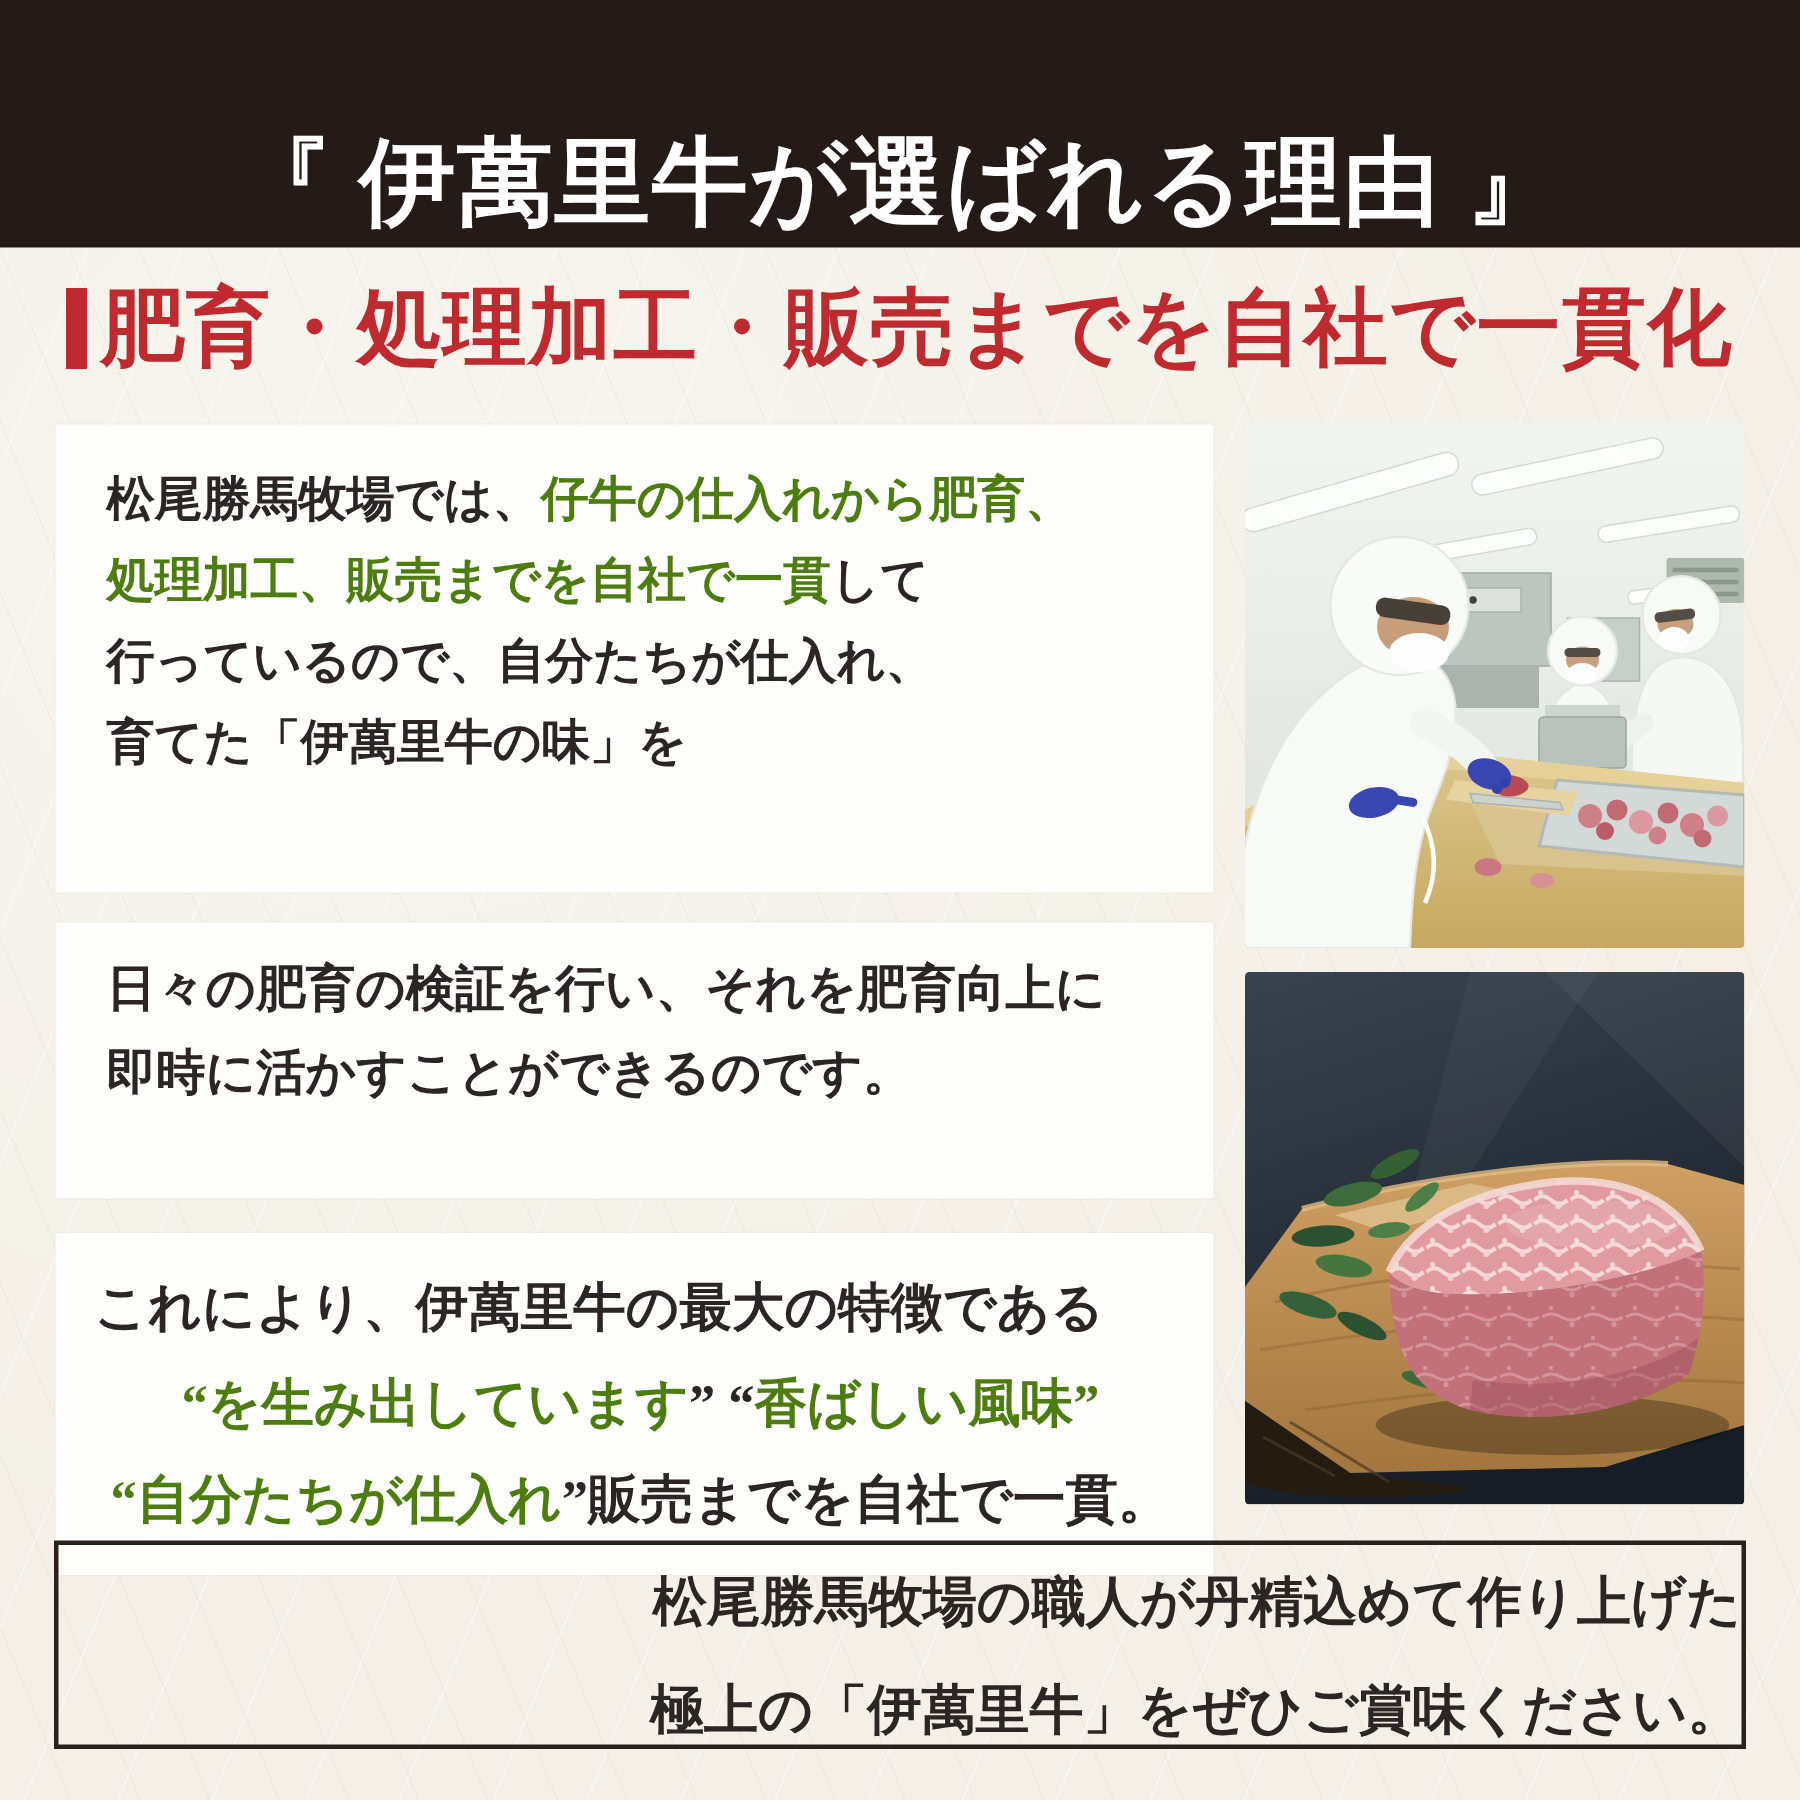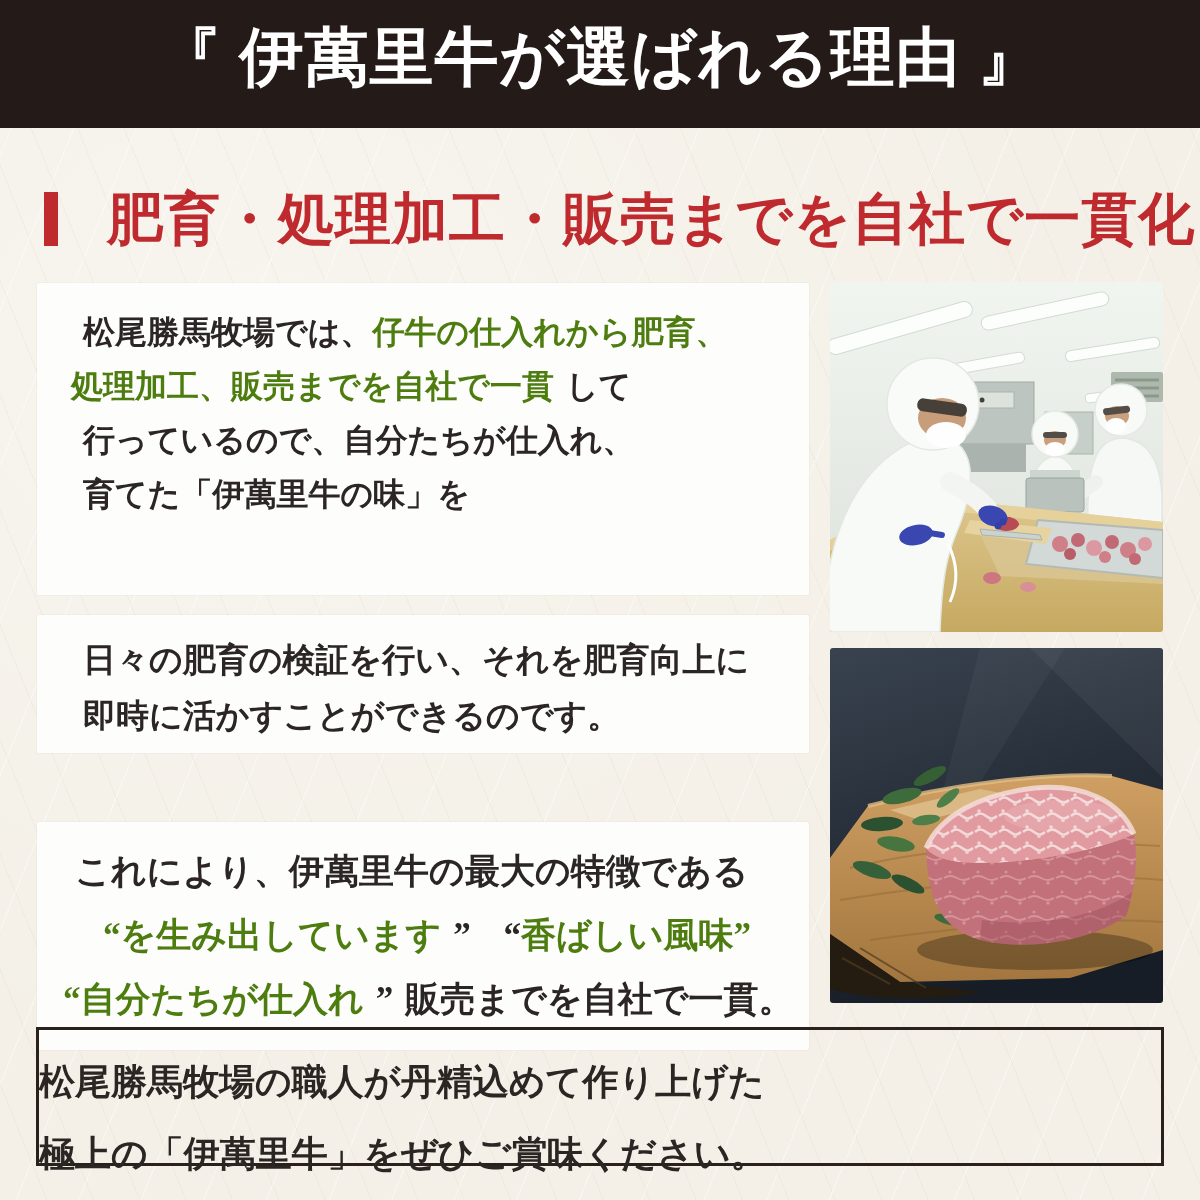--- a/index.html
+++ b/index.html
@@ -12,70 +12,70 @@
     position:relative;
     width:1200px;height:1200px;
     overflow:hidden;
     background-color:#f4f0e7;
     background-image:
       repeating-linear-gradient(112deg, rgba(255,255,255,.45) 0 1px, rgba(255,255,255,0) 1px 58px),
       repeating-linear-gradient(68deg, rgba(211,201,178,.16) 0 1px, rgba(255,255,255,0) 1px 43px),
       radial-gradient(ellipse at 22% 30%, rgba(255,255,255,.35), rgba(255,255,255,0) 62%);
   }
   .header{
-    position:absolute;left:0;top:0;width:1200px;height:128px;
+    position:absolute;left:0;top:0;width:1200px;height:165px;
     background:#241b18;
-    display:flex;align-items:flex-start;justify-content:center;
+    display:flex;align-items:flex-end;justify-content:center;
   }
   .header .title{
     color:#ffffff;font-size:64px;letter-spacing:1px;
     padding-top:14px;white-space:nowrap;
   }
   .section-heading{
     position:absolute;left:44px;top:190px;height:58px;
-    display:flex;align-items:center;gap:40px;
+    display:flex;align-items:center;
   }
   .accent-bar{
     width:14px;height:54px;background:#bf2a2e;margin-right:9px;flex:none;
   }
   .section-heading .heading-text{
     color:#bf2a2e;font-size:56px;line-height:58px;letter-spacing:1px;white-space:nowrap;
   }
   .card{
     position:absolute;left:37px;width:772px;
     background:#fdfdfc;
     border-radius:2px;
     box-shadow:0 0 0 1px rgba(0,0,0,0.02);
     box-sizing:border-box;
     color:#2b2524;
   }
   .card .line{white-space:nowrap;}
   .card1{top:283px;height:312px;padding:22px 30px 0 34px;}
   .card1 .line{font-size:32px;line-height:54px;}
-  .card2{top:615px;height:138px;padding:17px 30px 14px 34px;}
+  .card2{top:615px;height:184px;padding:17px 30px 14px 34px;}
   .card2 .line{font-size:33px;line-height:56px;}
   .card3{top:822px;height:228px;padding:18px 18px 0 26px;}
   .card3 .line{font-size:35px;line-height:64px;}
   .card3 .centered{text-align:center;}
-  .seg-dark{color:#2b2524;margin-left:12px;}
+  .seg-dark{color:#2b2524;}
   .seg-accent{color:#4d7c0f;}
   .photo{
     position:absolute;left:830px;width:333px;
     border-radius:3px;overflow:hidden;line-height:0;
   }
   .photo1{top:282px;height:350px;}
   .photo2{top:648px;height:355px;}
   .photo svg{width:100%;height:100%;display:block;}
   .footer-box{
     position:absolute;left:36px;top:1027px;width:1128px;height:139px;
     border:3px solid #2a211c;
     box-sizing:border-box;
-    text-align:left;
+    text-align:right;
     color:#2b2524;
-    padding-top:16px;
+    padding-top:2px;
   }
   .footer-box .line{font-size:36px;line-height:72px;white-space:nowrap;}
 </style>
 </head>
 <body>
 
 <div class="page">
 
   <div class="header">
     <div class="title">『 伊萬里牛が選ばれる理由 』</div>

